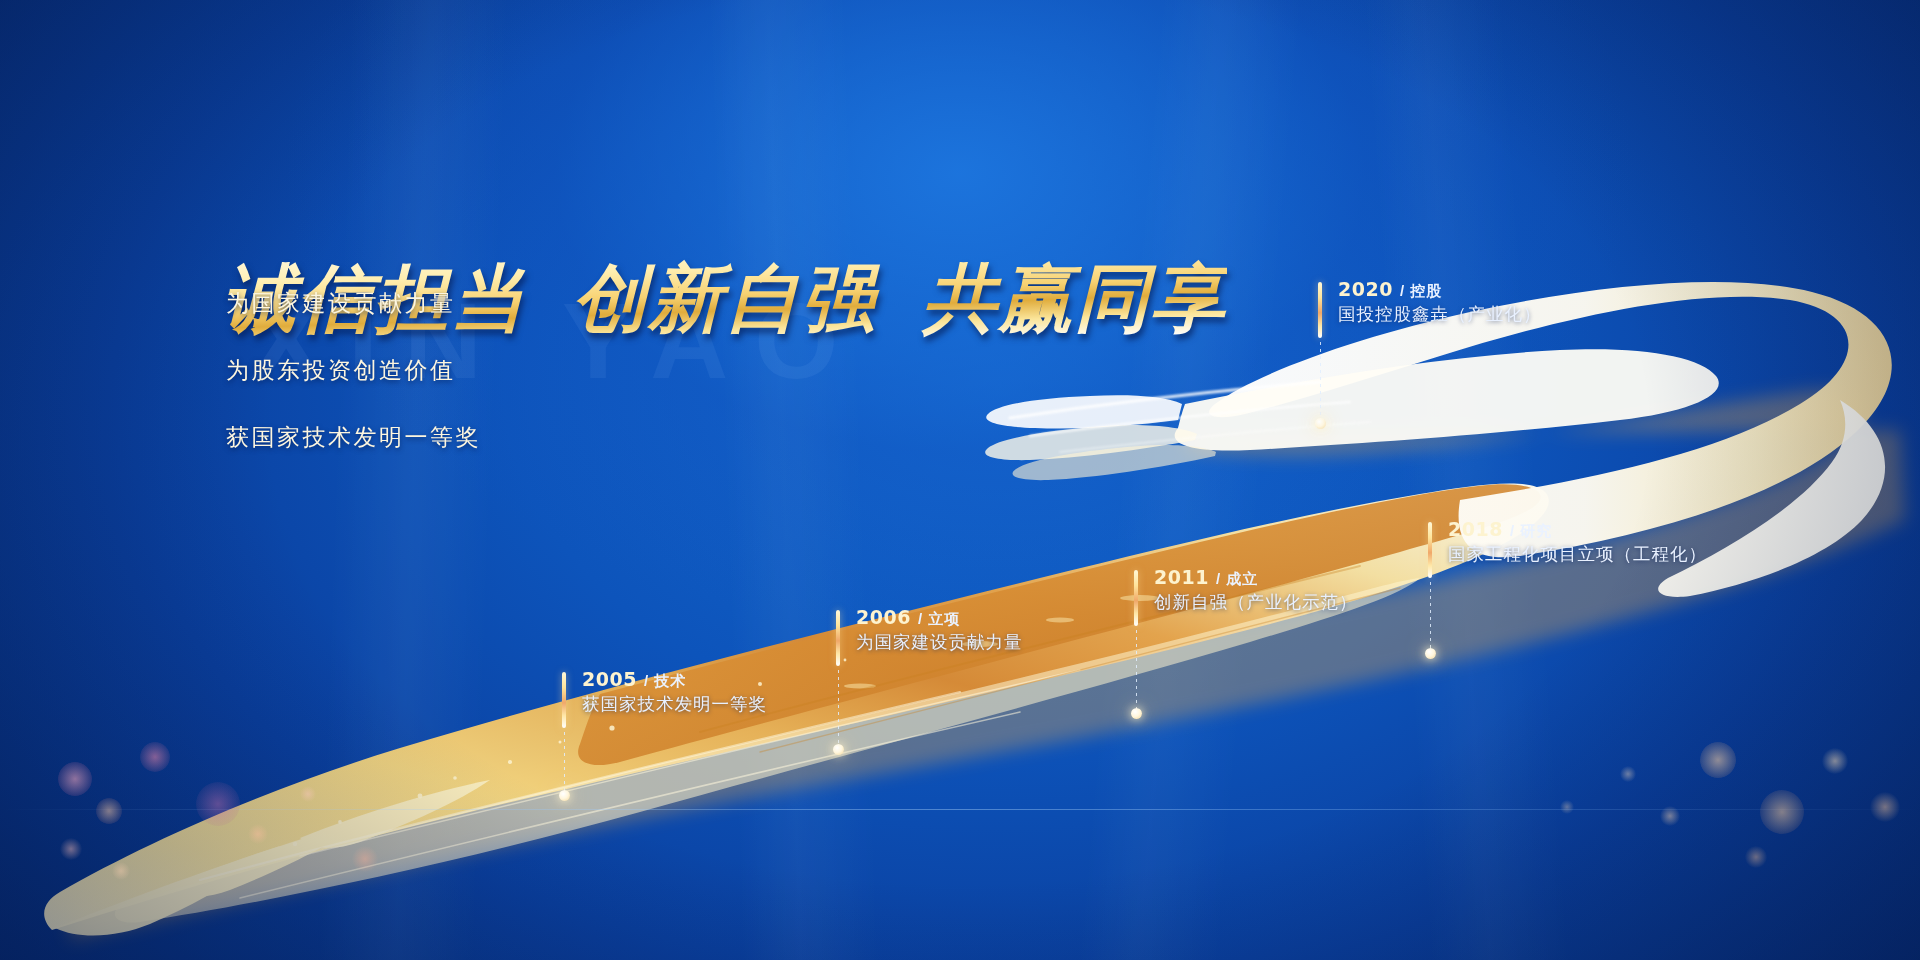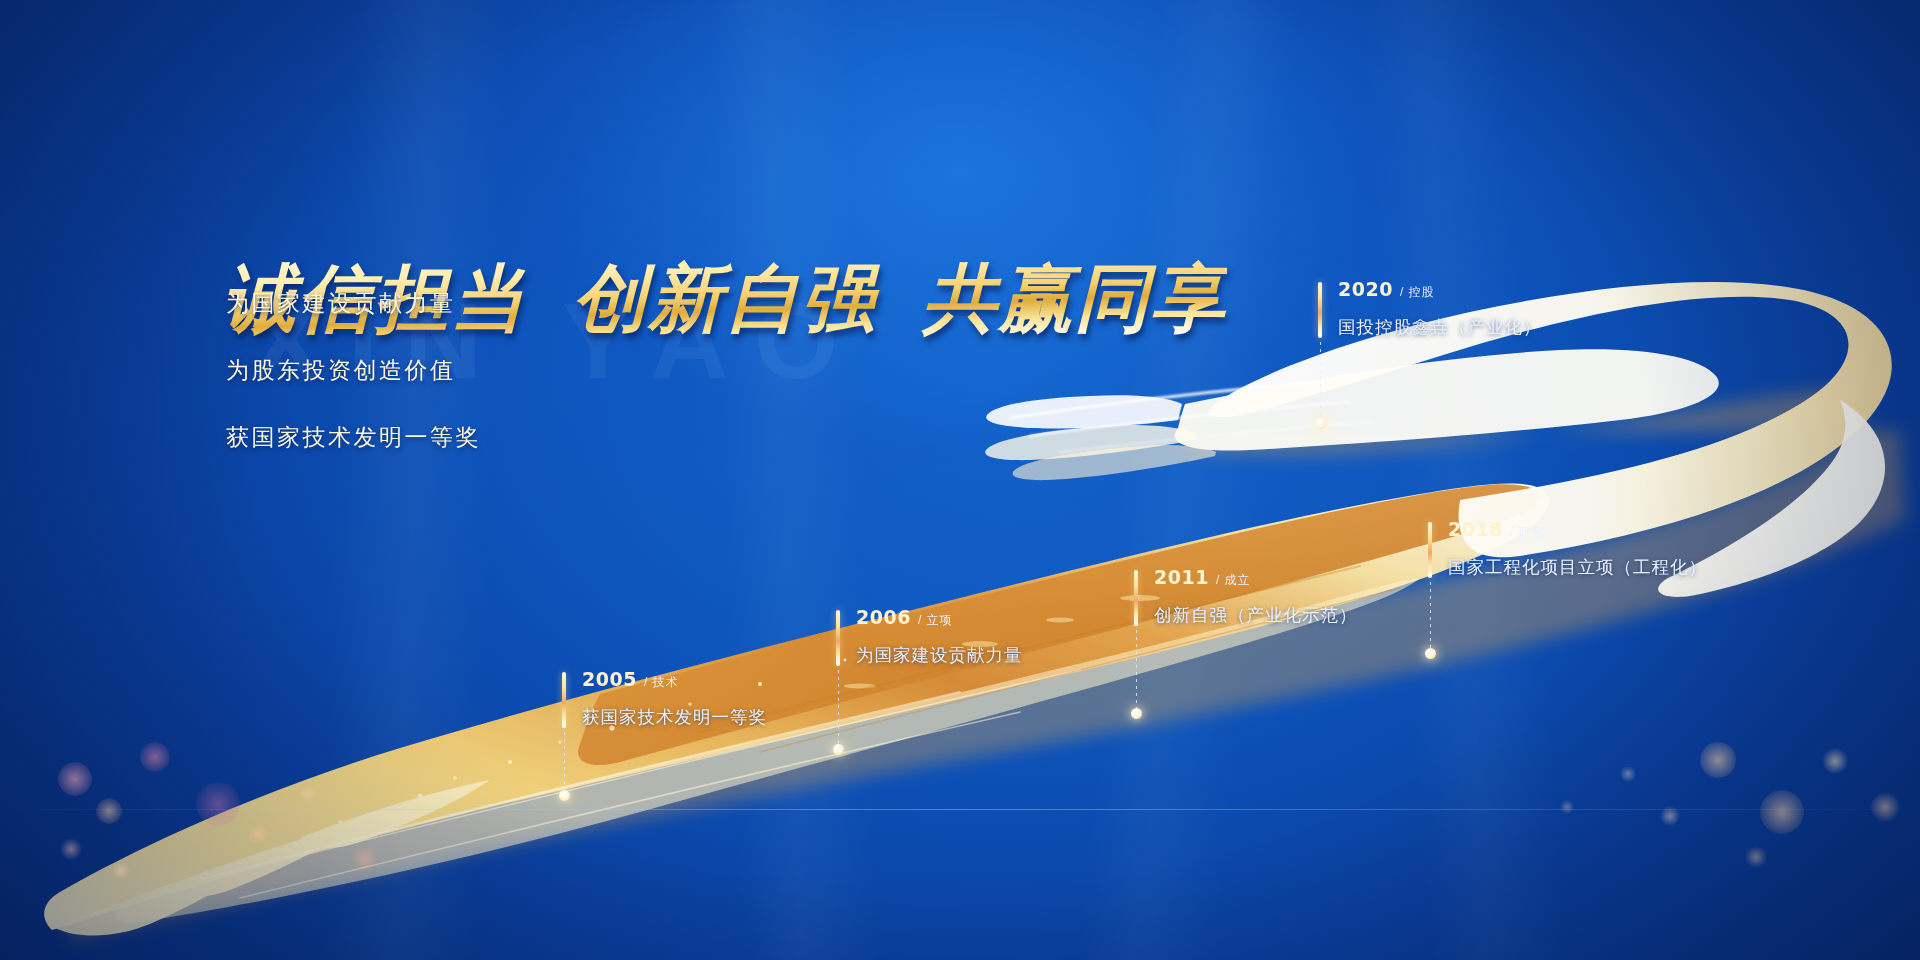--- a/index.html
+++ b/index.html
@@ -46,22 +46,22 @@
   .brush{position:absolute;left:0;top:0;width:1920px;height:960px;pointer-events:none;}
 
   
   .marker{position:absolute;}
   .bar{position:absolute;left:0;top:0;width:4px;height:56px;border-radius:2px;
     background:linear-gradient(180deg,#fff8d9 0%,#ffe49a 28%,#f0a86a 55%,#ffe8a8 78%,#ffffff 100%);
     box-shadow:0 0 7px rgba(255,225,160,.5);}
   .mtext{position:absolute;left:20px;top:-4px;white-space:nowrap;}
   .myear{font-size:19px;font-weight:700;color:#fdf3cf;letter-spacing:.5px;
     font-family:"DejaVu Sans","Liberation Sans",sans-serif;}
-  .mtag{font-size:12px;font-weight:400;color:#eaf2ff;margin-left:7px;letter-spacing:1px;}
-  .mdesc{font-size:17.5px;color:#e9f1ff;letter-spacing:1px;margin-top:14px;
+  .mtag{font-size:15px;font-weight:700;color:#eaf2ff;margin-left:7px;letter-spacing:1px;}
+  .mdesc{font-size:17.5px;color:#e9f1ff;letter-spacing:1px;margin-top:1px;
     text-shadow:0 1px 4px rgba(3,25,80,.6);}
 
   .leader{position:absolute;width:1px;
     background-image:linear-gradient(180deg,rgba(225,238,255,.85) 50%,rgba(255,255,255,0) 0);
     background-size:1px 7px;background-repeat:repeat-y;}
   .dot{position:absolute;width:11px;height:11px;border-radius:50%;
     background:radial-gradient(circle at 38% 34%,#ffffff 0%,#fff6dd 48%,#f3d79a 100%);
     box-shadow:0 0 10px rgba(255,245,205,.95),0 0 20px rgba(255,220,150,.6);}
 
   

